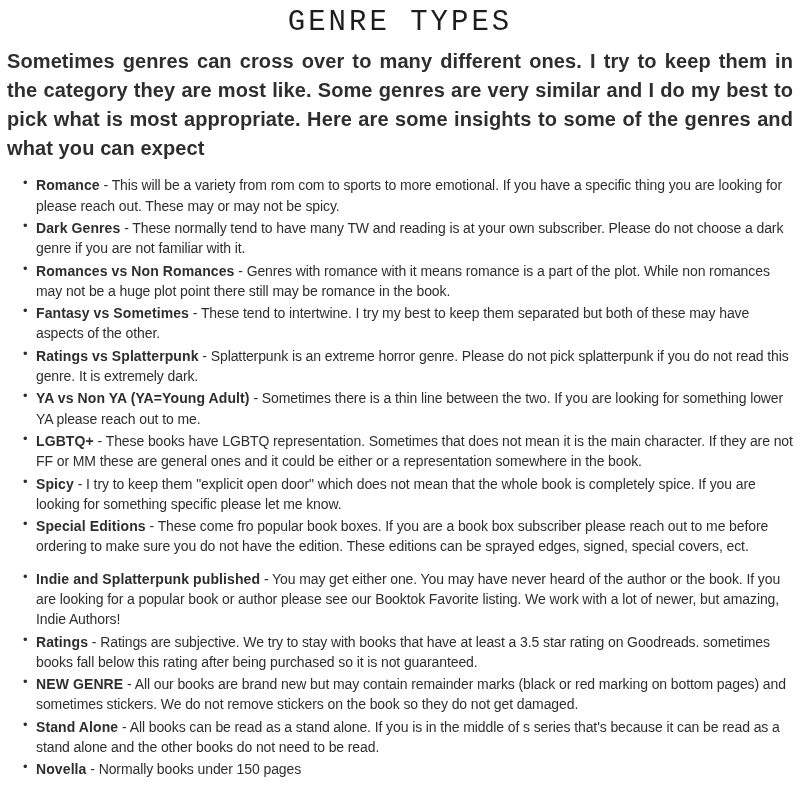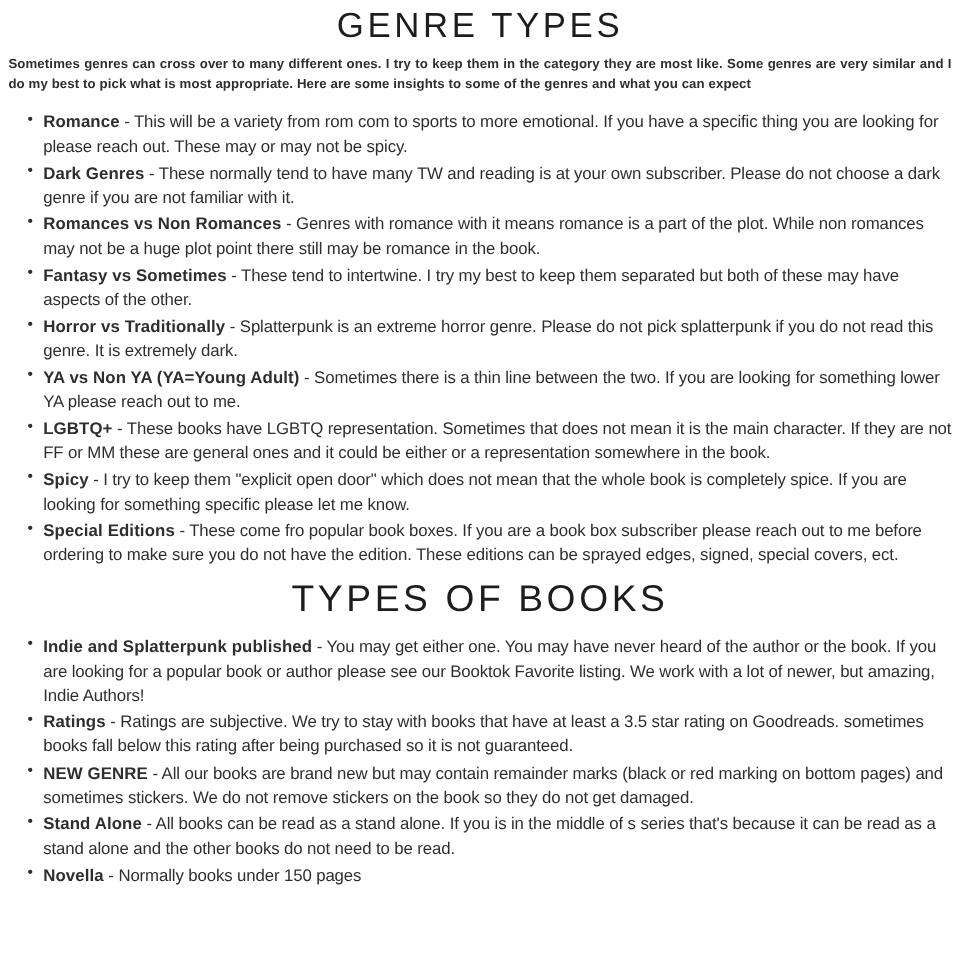--- a/index.html
+++ b/index.html
@@ -13,36 +13,36 @@
     background: #ffffff;
     color: #2e2e2e;
     font-family: "Liberation Sans", "DejaVu Sans", sans-serif;
     font-size: 14px;
     letter-spacing: -0.1px;
   }
   .page {
     padding: 6px 5px 0 5px;
   }
   .section-title {
-    font-family: Liberation Sans, sans-serif;
+    font-family: Liberation Mono, monospace;
     font-weight: 400;
     font-size: 29px;
     line-height: 1.15;
     letter-spacing: 3px;
     text-align: center;
     color: #1d1d1d;
     margin: 0;
   }
   .title-books {
     font-size: 31px;
     margin-top: 8px;
   }
   .intro {
     font-weight: 700;
-    font-size: 11px;
+    font-size: 20px;
     line-height: 1.45;
     text-align: justify;
     letter-spacing: 0.1px;
     margin: 8px 2px 0 2px;
   }
   .item-list {
     list-style: none;
     margin: 12px 0 0 0;
     padding: 0 0 0 31px;
   }
@@ -91,21 +91,21 @@
         <span class="desc">These normally tend to have many TW and reading is at your own subscriber. Please do not choose a dark genre if you are not familiar with it.</span>
       </li>
       <li class="item"><span class="bullet">•</span><span class="term">Romances vs Non Romances</span>
         <span class="sep">-</span>
         <span class="desc">Genres with romance with it means romance is a part of the plot. While non romances may not be a huge plot point there still may be romance in the book.</span>
       </li>
       <li class="item"><span class="bullet">•</span><span class="term">Fantasy vs Sometimes</span>
         <span class="sep">-</span>
         <span class="desc">These tend to intertwine. I try my best to keep them separated but both of these may have aspects of the other.</span>
       </li>
-      <li class="item"><span class="bullet">•</span><span class="term">Horror vs Traditionally</span>
+      <li class="item"><span class="bullet">•</span><span class="term">Ratings vs Splatterpunk</span>
         <span class="sep">-</span>
         <span class="desc">Splatterpunk is an extreme horror genre. Please do not pick splatterpunk if you do not read this genre. It is extremely dark.</span>
       </li>
       <li class="item"><span class="bullet">•</span><span class="term">YA vs Non YA (YA=Young Adult)</span>
         <span class="sep">-</span>
         <span class="desc">Sometimes there is a thin line between the two. If you are looking for something lower YA please reach out to me.</span>
       </li>
       <li class="item"><span class="bullet">•</span><span class="term">LGBTQ+</span>
         <span class="sep">-</span>
         <span class="desc">These books have LGBTQ representation. Sometimes that does not mean it is the main character. If they are not FF or MM these are general ones and it could be either or a representation somewhere in the book.</span>
@@ -115,21 +115,20 @@
         <span class="desc">I try to keep them "explicit open door" which does not mean that the whole book is completely spice. If you are looking for something specific please let me know.</span>
       </li>
       <li class="item"><span class="bullet">•</span><span class="term">Special Editions</span>
         <span class="sep">-</span>
         <span class="desc">These come fro popular book boxes. If you are a book box subscriber please reach out to me before ordering to make sure you do not have the edition. These editions can be sprayed edges, signed, special covers, ect.</span>
       </li>
     </ul>
   </section>
 
   <section>
-    <h2 class="section-title title-books">TYPES OF BOOKS</h2>
 
     <ul class="item-list">
       <li class="item"><span class="bullet">•</span><span class="term">Indie and Splatterpunk published</span>
         <span class="sep">-</span>
         <span class="desc">You may get either one. You may have never heard of the author or the book. If you are looking for a popular book or author please see our Booktok Favorite listing. We work with a lot of newer, but amazing, Indie Authors!</span>
       </li>
       <li class="item"><span class="bullet">•</span><span class="term">Ratings</span>
         <span class="sep">-</span>
         <span class="desc">Ratings are subjective. We try to stay with books that have at least a 3.5 star rating on Goodreads. sometimes books fall below this rating after being purchased so it is not guaranteed.</span>
       </li>

